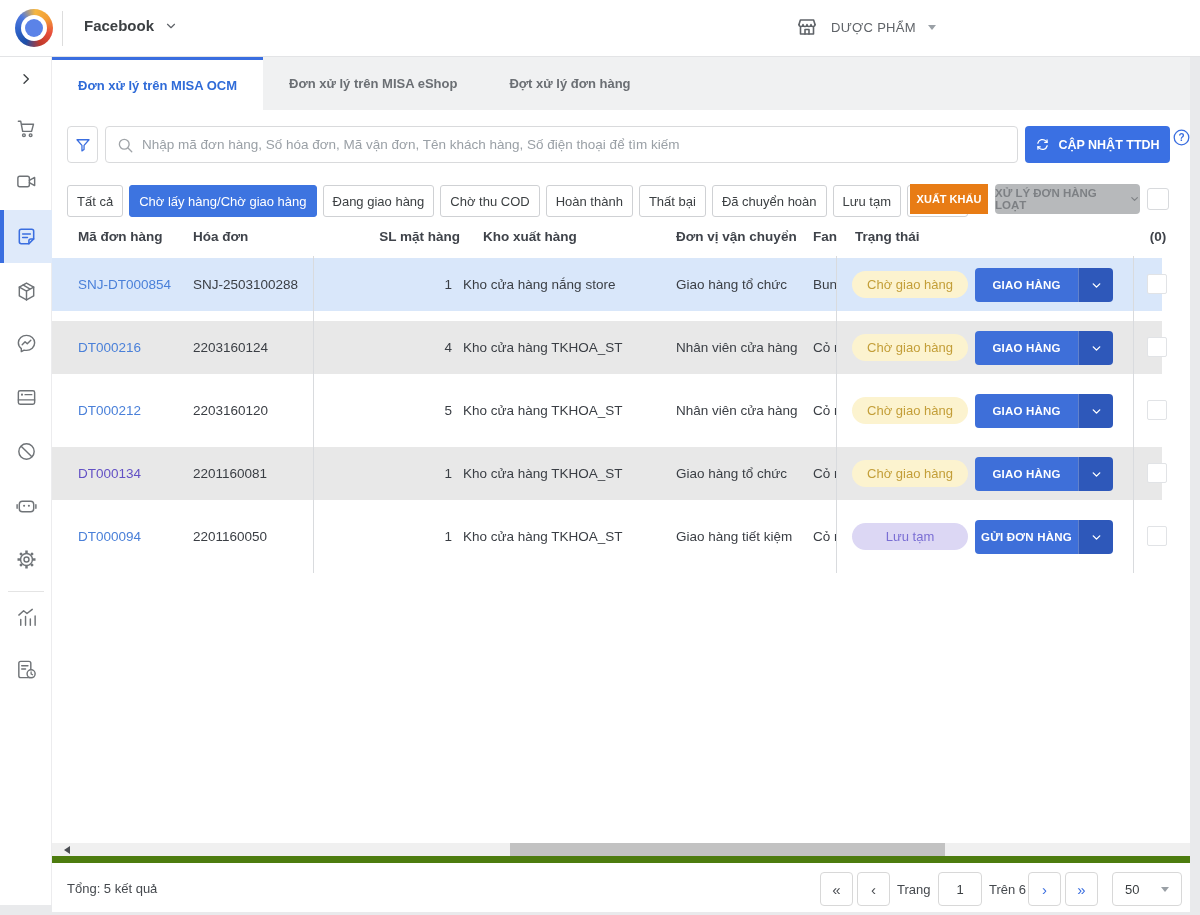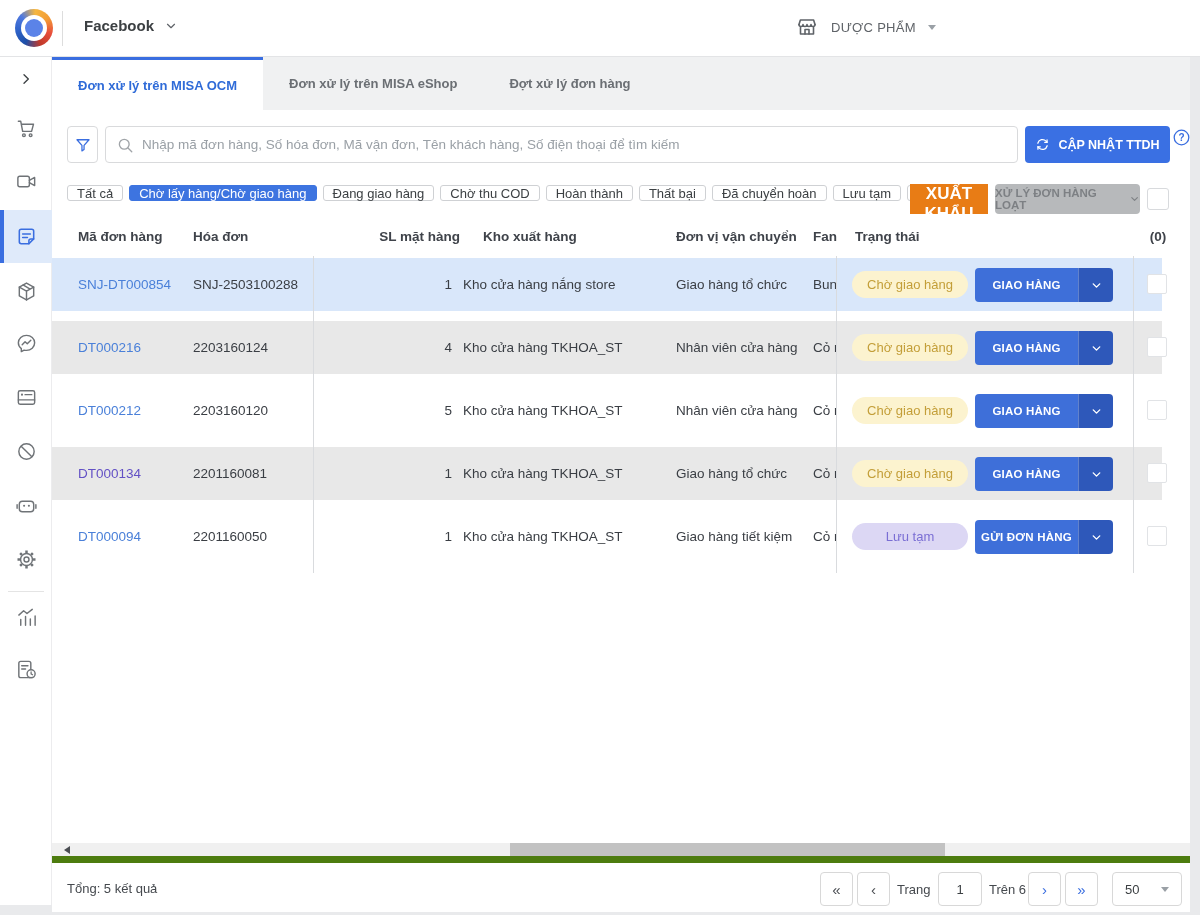--- a/index.html
+++ b/index.html
@@ -40,23 +40,23 @@
   
   .filter-btn { position:absolute; left:15px; top:69px; width:31px; height:37px; border:1px solid #d9dadc; border-radius:4px; background:#fff; display:flex; align-items:center; justify-content:center; cursor:pointer; }
   .search-box { position:absolute; left:53px; top:69px; width:913px; height:37px; border:1px solid #d9dadc; border-radius:4px; background:#fff; display:flex; align-items:center; padding:0 10px; gap:8px; }
   .search-box input { border:none; outline:none; flex:1; font-size:13.5px; color:#3c4043; font-family:inherit; background:transparent; }
   .search-box input::placeholder { color:#9aa0a6; }
   .update-btn { position:absolute; left:973px; top:69px; width:145px; height:37px; border:none; border-radius:4px; background:#3a70e3; color:#fff; font-weight:bold; font-size:12.5px; display:flex; align-items:center; justify-content:center; gap:8px; cursor:pointer; font-family:inherit; }
   .help-icon { position:absolute; left:1121px; top:72px; cursor:pointer; }
 
   
   .chips { position:absolute; left:15px; top:128px; display:flex; gap:6px; }
-  .chip { height:16px; display:flex; align-items:center; padding:0 9px; background:#fff; border:1px solid #cfd1d4; border-radius:3px; font-size:13px; color:#3c4043; cursor:pointer; white-space:nowrap; }
+  .chip { height:32px; display:flex; align-items:center; padding:0 9px; background:#fff; border:1px solid #cfd1d4; border-radius:3px; font-size:13px; color:#3c4043; cursor:pointer; white-space:nowrap; }
   .chip.active { background:#3d74e0; border-color:#3d74e0; color:#fff; }
-  .export-btn { position:absolute; left:858px; top:127px; width:78px; height:30px; border:none; border-radius:0; background:#e87c15; color:#fff; font-weight:bold; font-size:17px; cursor:pointer; font-family:inherit; }
+  .export-btn { position:absolute; left:858px; top:127px; width:78px; height:30px; border:none; border-radius:0; background:#e87c15; color:#fff; font-weight:bold; font-size:11px; cursor:pointer; font-family:inherit; }
   .batch-btn { position:absolute; left:943px; top:127px; width:145px; height:30px; border:none; border-radius:4px; background:#b7b9bb; color:#7d8084; font-weight:bold; font-size:11.5px; display:flex; align-items:center; justify-content:center; gap:7px; cursor:default; font-family:inherit; }
   .hdr-check { position:absolute; left:1095px; top:131px; width:22px; height:22px; background:#fff; border:1px solid #d8dadd; border-radius:3px; cursor:pointer; }
 
   
   .thead { position:absolute; left:0; top:162px; width:1131px; height:38px; font-size:13.5px; font-weight:bold; color:#3f434a; }
   .th { position:absolute; top:10px; white-space:nowrap; }
   .th-order { left:26px; } .th-invoice { left:141px; }
   .th-qty { left:280px; width:128px; text-align:right; }
   .th-wh { left:431px; } .th-carrier { left:624px; }
   .th-fanpage { left:761px; width:24px; overflow:hidden; }

